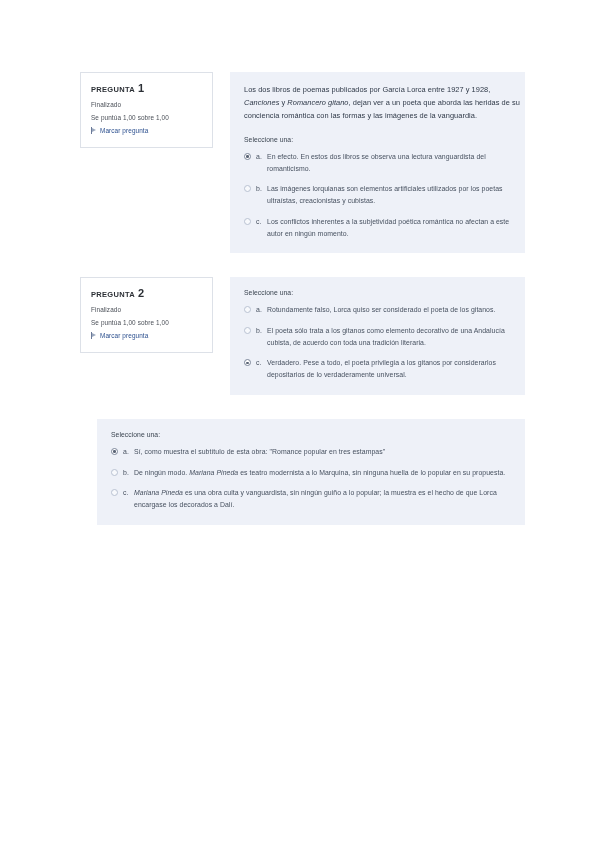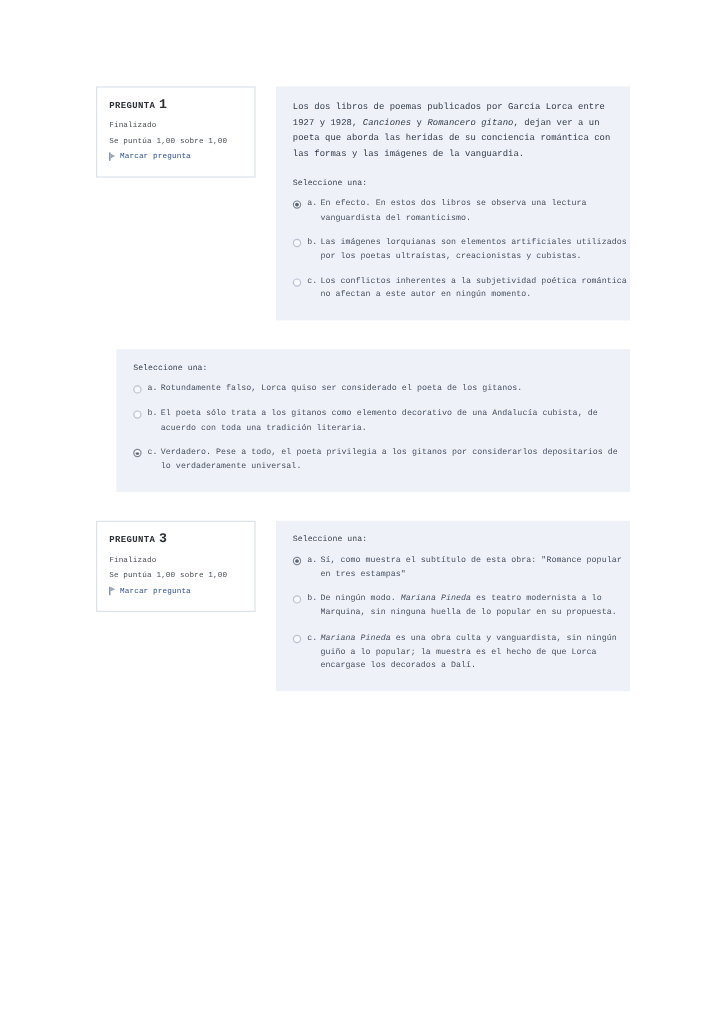--- a/index.html
+++ b/index.html
@@ -22,21 +22,20 @@
   .quiz {
     position: absolute;
     left: 80px;
     top: 72px;
     width: 445px;
   }
   .question-block {
     display: flex;
     align-items: flex-start;
     margin-bottom: 24px;
-    font-family: Liberation Mono, monospace;
   }
   .info-panel {
     width: 133px;
     box-sizing: border-box;
     border: 1px solid #dde1e8;
     background: #ffffff;
     padding: 10px 9px 12px 10px;
     min-height: 76px;
   }
   .q-title {
@@ -203,55 +202,55 @@
             </li>
             <li class="option">
               <span class="radio"></span>
               <span class="opt-letter">c.</span>
               <span class="opt-text">Los conflictos inherentes a la subjetividad poética romántica no afectan a este autor en ningún momento.</span>
             </li>
           </ul>
         </div>
       </div>
       <div class="question-block">
-        <div class="content-panel">
-          <p class="prompt">Seleccione una:</p>
-          <ul class="options">
-            <li class="option">
-              <span class="radio"></span>
-              <span class="opt-letter">a.</span>
-              <span class="opt-text">Rotundamente falso, Lorca quiso ser considerado el poeta de los gitanos.</span>
-            </li>
-            <li class="option">
-              <span class="radio"></span>
-              <span class="opt-letter">b.</span>
-              <span class="opt-text">El poeta sólo trata a los gitanos como elemento decorativo de una Andalucía cubista, de acuerdo con toda una tradición literaria.</span>
-            </li>
-            <li class="option">
-              <span class="radio checked"></span>
-              <span class="opt-letter">c.</span>
-              <span class="opt-text">Verdadero. Pese a todo, el poeta privilegia a los gitanos por considerarlos depositarios de lo verdaderamente universal.</span>
-            </li>
-          </ul>
-        </div>
-      </div>
-      <div class="question-block">
         <div class="info-panel">
-          <div class="q-title"><span>PREGUNTA</span><span class="q-num">3</span></div>
+          <div class="q-title"><span>PREGUNTA</span><span class="q-num">2</span></div>
           <div class="q-meta">Finalizado</div>
           <div class="q-meta">Se puntúa 1,00 sobre 1,00</div>
           <div class="q-flag">
             <span class="flag-icon"></span>
             <span>Marcar pregunta</span>
           </div>
         </div>
         <div class="content-panel">
           <p class="prompt">Seleccione una:</p>
           <ul class="options">
             <li class="option">
+              <span class="radio"></span>
+              <span class="opt-letter">a.</span>
+              <span class="opt-text">Rotundamente falso, Lorca quiso ser considerado el poeta de los gitanos.</span>
+            </li>
+            <li class="option">
+              <span class="radio"></span>
+              <span class="opt-letter">b.</span>
+              <span class="opt-text">El poeta sólo trata a los gitanos como elemento decorativo de una Andalucía cubista, de acuerdo con toda una tradición literaria.</span>
+            </li>
+            <li class="option">
+              <span class="radio checked"></span>
+              <span class="opt-letter">c.</span>
+              <span class="opt-text">Verdadero. Pese a todo, el poeta privilegia a los gitanos por considerarlos depositarios de lo verdaderamente universal.</span>
+            </li>
+          </ul>
+        </div>
+      </div>
+      <div class="question-block">
+        <div class="content-panel">
+          <p class="prompt">Seleccione una:</p>
+          <ul class="options">
+            <li class="option">
               <span class="radio checked"></span>
               <span class="opt-letter">a.</span>
               <span class="opt-text">Sí, como muestra el subtítulo de esta obra: "Romance popular en tres estampas"</span>
             </li>
             <li class="option">
               <span class="radio"></span>
               <span class="opt-letter">b.</span>
               <span class="opt-text">De ningún modo. <em>Mariana Pineda</em> es teatro modernista a lo Marquina, sin ninguna huella de lo popular en su propuesta.</span>
             </li>
             <li class="option">

